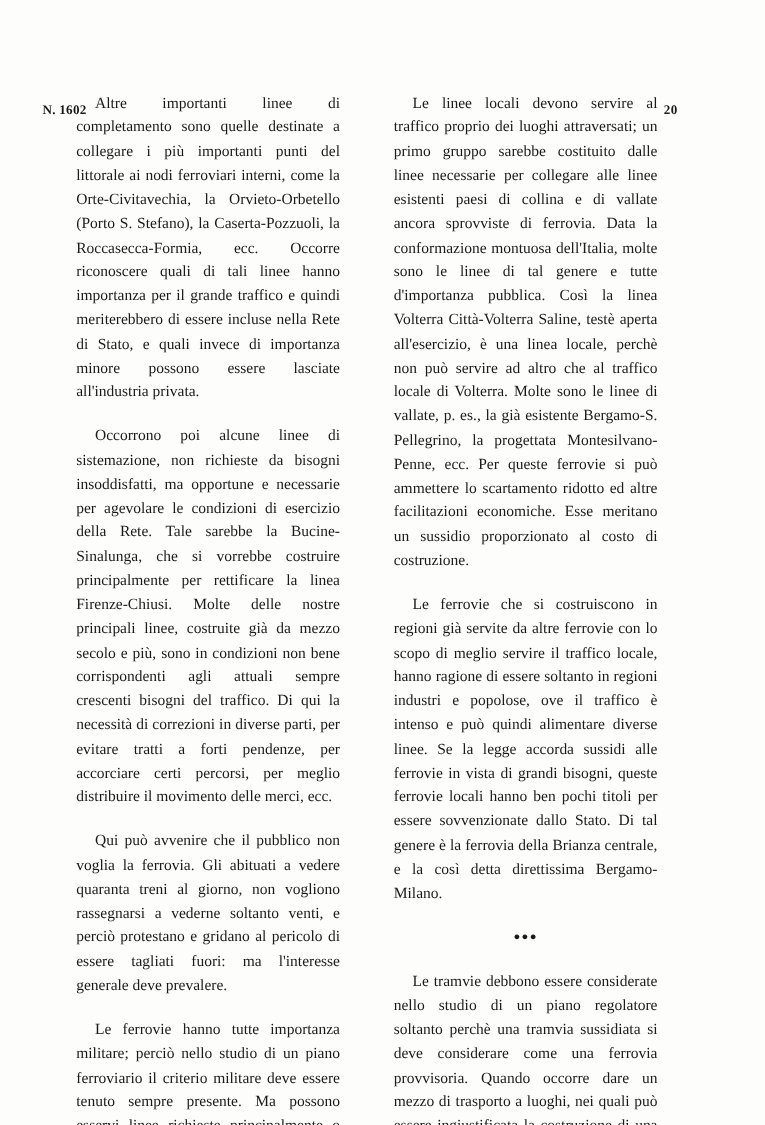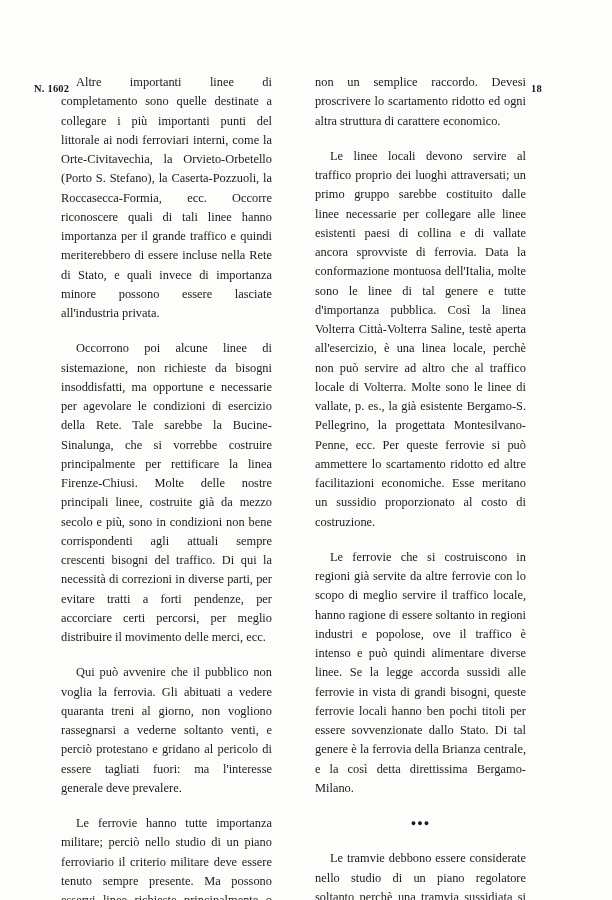--- a/index.html
+++ b/index.html
@@ -27,32 +27,31 @@
   .sep {
     text-align:center; font-size:9px; letter-spacing:1px;
     line-height:19.25px; height:19.25px; font-weight:bold;
   }
 </style>
 </head>
 <body>
 
 <div class="header">
   <span>N. 1602</span>
-  <span class="pageno">18</span>
+  <span class="pageno">20</span>
 </div>
 
 <div class="col left">
   <p>Altre importanti linee di completamento sono quelle destinate a collegare i più importanti punti del littorale ai nodi ferroviari interni, come la Orte-Civitavechia, la Orvieto-Orbetello (Porto S. Stefano), la Caserta-Pozzuoli, la Roccasecca-Formia, ecc. Occorre riconoscere quali di tali linee hanno importanza per il grande traffico e quindi meriterebbero di essere incluse nella Rete di Stato, e quali invece di importanza minore possono essere lasciate all'industria privata.</p>
   <p>Occorrono poi alcune linee di sistemazione, non richieste da bisogni insoddisfatti, ma opportune e necessarie per agevolare le condizioni di esercizio della Rete. Tale sarebbe la Bucine-Sinalunga, che si vorrebbe costruire principalmente per rettificare la linea Firenze-Chiusi. Molte delle nostre principali linee, costruite già da mezzo secolo e più, sono in condizioni non bene corrispondenti agli attuali sempre crescenti bisogni del traffico. Di qui la necessità di correzioni in diverse parti, per evitare tratti a forti pendenze, per accorciare certi percorsi, per meglio distribuire il movimento delle merci, ecc.</p>
   <p>Qui può avvenire che il pubblico non voglia la ferrovia. Gli abituati a vedere quaranta treni al giorno, non vogliono rassegnarsi a vederne soltanto venti, e perciò protestano e gridano al pericolo di essere tagliati fuori: ma l'interesse generale deve prevalere.</p>
   <p>Le ferrovie hanno tutte importanza militare; perciò nello studio di un piano ferroviario il criterio militare deve essere tenuto sempre presente. Ma possono esservi linee richieste principalmente o anche esclusivamente dai bisogni militari; come si costruiscono le fortezze e le corazzate, si possono costruire ferrovie, che in tempo di pace servono a poco o a nulla, la questione però deve essere trattata e risoluta, sulla base delle proposte dei corpi militari.</p>
   <div class="sep">●●●</div>
   <p>Le linee d'interesse regionale, si distinguono nettamente dalle ferrovie locali, essendo destinate a servire una vasta regione e forse, in un prossimo avvenire, a scopo più vasto. La Centrale umbra, avrebbe dovuto essere un esempio tipico di ferrovie di tal genere. Le linee regionali si svolgono per lo più fra due stazioni di linee esistenti; occorre un regolare innesto e</p>
 </div>
 
 <div class="col right">
-  <p class="cont">non un semplice raccordo. Devesi proscrivere lo scartamento ridotto ed ogni altra struttura di carattere economico.</p>
   <p>Le linee locali devono servire al traffico proprio dei luoghi attraversati; un primo gruppo sarebbe costituito dalle linee necessarie per collegare alle linee esistenti paesi di collina e di vallate ancora sprovviste di ferrovia. Data la conformazione montuosa dell'Italia, molte sono le linee di tal genere e tutte d'importanza pubblica. Così la linea Volterra Città-Volterra Saline, testè aperta all'esercizio, è una linea locale, perchè non può servire ad altro che al traffico locale di Volterra. Molte sono le linee di vallate, p. es., la già esistente Bergamo-S. Pellegrino, la progettata Montesilvano-Penne, ecc. Per queste ferrovie si può ammettere lo scartamento ridotto ed altre facilitazioni economiche. Esse meritano un sussidio proporzionato al costo di costruzione.</p>
   <p>Le ferrovie che si costruiscono in regioni già servite da altre ferrovie con lo scopo di meglio servire il traffico locale, hanno ragione di essere soltanto in regioni industri e popolose, ove il traffico è intenso e può quindi alimentare diverse linee. Se la legge accorda sussidi alle ferrovie in vista di grandi bisogni, queste ferrovie locali hanno ben pochi titoli per essere sovvenzionate dallo Stato. Di tal genere è la ferrovia della Brianza centrale, e la così detta direttissima Bergamo-Milano.</p>
   <div class="sep">●●●</div>
   <p>Le tramvie debbono essere considerate nello studio di un piano regolatore soltanto perchè una tramvia sussidiata si deve considerare come una ferrovia provvisoria. Quando occorre dare un mezzo di trasporto a luoghi, nei quali può essere ingiustificata la costruzione di una ferrovia, specialmente se di costo elevato, si deve concedere una tramvia sussidiata, la quale può servire benissimo per qualche decennio. Quando le condizioni locali meglio progredite lo richiederanno, si costruirà la ferrovia. Perciò nello studio del piano regolatore dovrebbero essere segnalate quelle ferrovie, che per il momento è meglio non costruire, ed alle quali si possono precariamente sostituire altrettante tramvie.</p>
 
 </div>
 
 </body></html>

